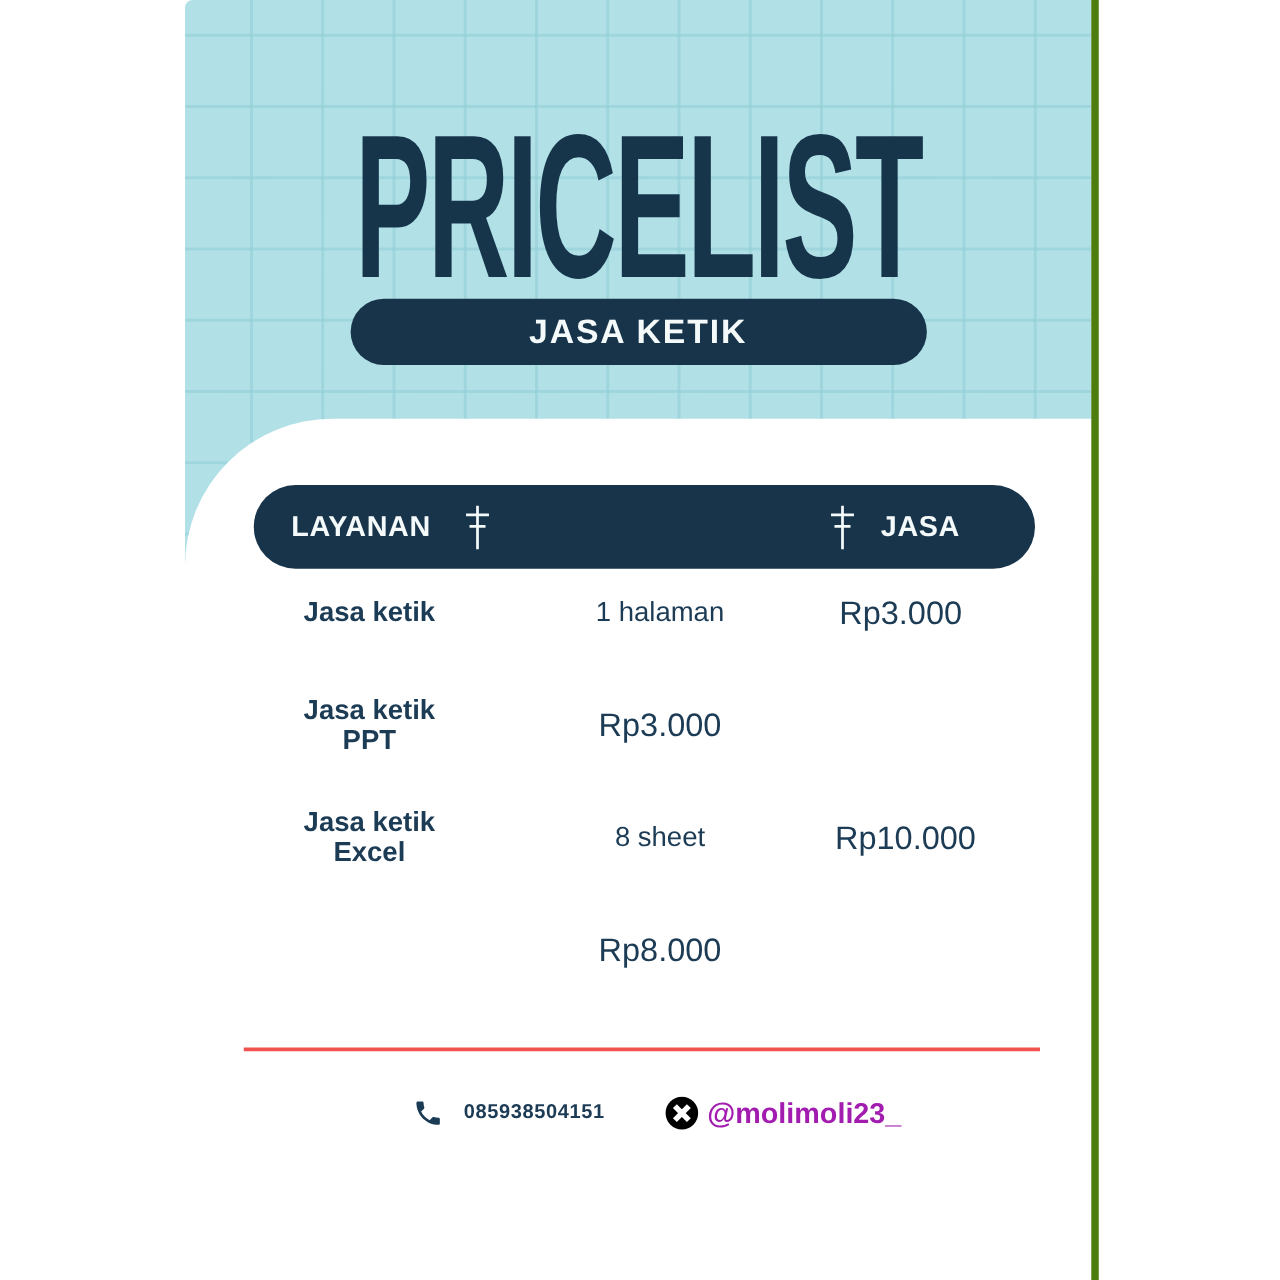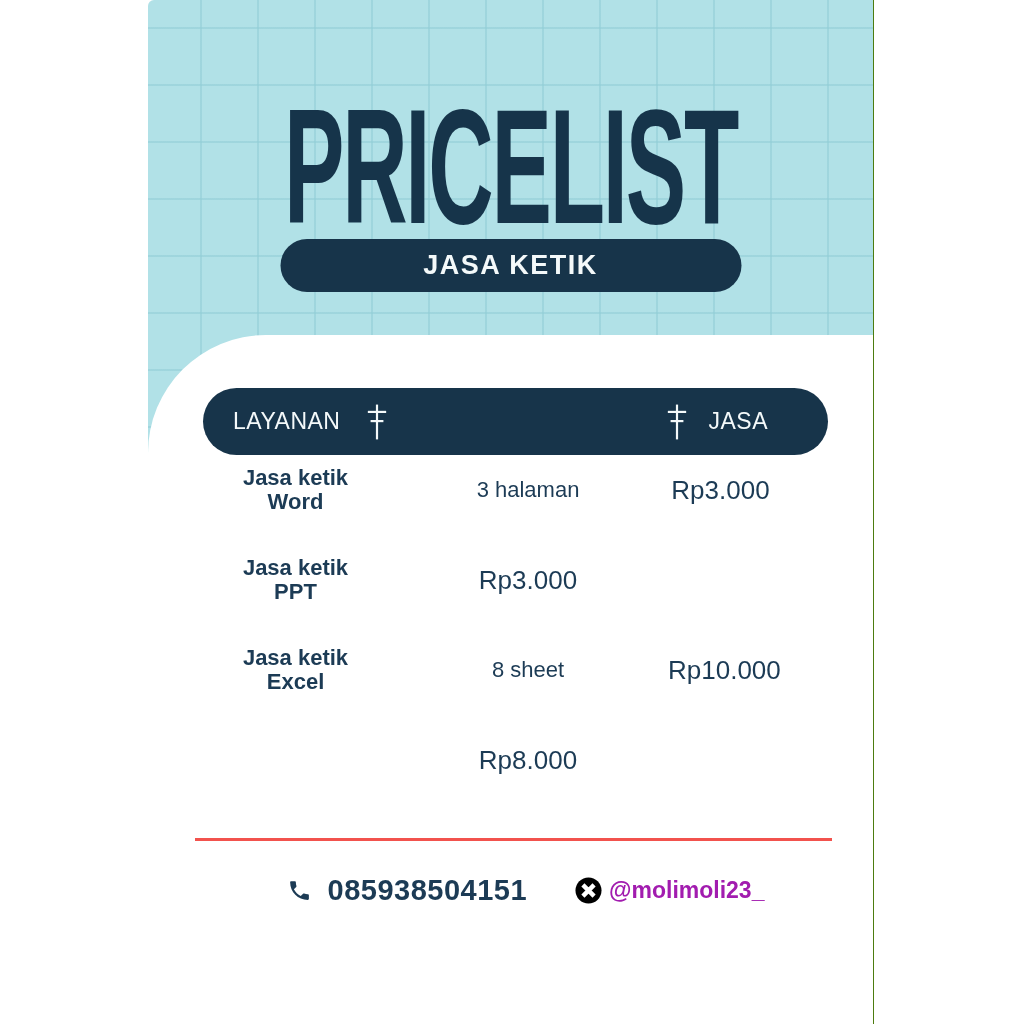--- a/index.html
+++ b/index.html
@@ -3,21 +3,21 @@
 <meta charset="utf-8">
 <style>
   html,body{margin:0;padding:0;}
   body{
     width:1024px;height:1024px;background:#ffffff;overflow:hidden;
     font-family:"Liberation Sans", sans-serif;
     -webkit-font-smoothing:antialiased;
   }
   .poster{
     position:absolute;left:148px;top:0;width:725px;height:1024px;
-    background:#ffffff;border-right:1px solid #4d7c0f;overflow:hidden;
+    background:#ffffff;border-right:6px solid #4d7c0f;overflow:hidden;
   }
   
   .blue-header{
     position:absolute;left:0;top:0;width:100%;height:460px;
     background-color:#b1e1e7;
     background-image:
       linear-gradient(to right, rgba(144,205,214,0.55) 2px, transparent 2px),
       linear-gradient(to bottom, rgba(144,205,214,0.55) 2px, transparent 2px);
     background-size:57px 57px;
     background-position:-5px -30px;
@@ -45,21 +45,21 @@
     position:absolute;left:0;top:335px;width:100%;height:689px;
     background:#ffffff;border-top-left-radius:118px;
   }
   .table-header{
     position:absolute;left:55px;top:53px;width:625px;height:67px;
     background:#17344a;border-radius:34px;
     display:flex;align-items:center;
     padding:0 60px 0 30px;box-sizing:border-box;
   }
   .th-label{
-    color:#f4f9fa;font-size:23px;font-weight:400;letter-spacing:0.5px;
+    color:#f4f9fa;font-size:23px;font-weight:700;letter-spacing:0.5px;
   }
   .tbar-icon{display:inline-flex;align-items:center;}
   .tbar-icon.left{margin-left:26px;}
   .tbar-icon.right{margin-right:20px;}
   .th-spacer{flex:1;}
   .rows{
     position:absolute;left:55px;top:110px;width:570px;
   }
   .row{
     height:90px;display:grid;grid-template-columns:185px 280px 105px;
@@ -72,21 +72,21 @@
   .red-line{
     position:absolute;left:47px;top:503px;width:637px;height:3px;
     background:#f2524d;
   }
   .footer{
     position:absolute;left:0;top:528px;width:100%;height:54px;
     display:flex;align-items:center;justify-content:center;
     padding-left:30px;box-sizing:border-box;
   }
   .phone-icon{display:inline-flex;margin-right:16px;}
-  .phone-number{color:#1c3b55;font-size:29px;font-weight:600;letter-spacing:0.5px;}
+  .phone-number{color:#1c3b55;font-size:16px;font-weight:600;letter-spacing:0.5px;}
   .x-icon{display:inline-flex;margin-left:48px;margin-right:7px;}
   .social-handle{color:#a21caf;font-size:23px;font-weight:600;}
 </style>
 </head>
 <body>
 
 <div class="poster">
 
   <div class="blue-header">
     <h1 class="title">PRICELIST</h1>
@@ -115,23 +115,22 @@
         </svg>
       </span>
       <span class="th-label">JASA</span>
     </div>
 
     <div class="rows">
 
       <div class="row">
         <div class="cell service">
           <div>Jasa ketik</div>
-          <div>Word</div>
         </div>
-        <div class="cell qty">3 halaman</div>
+        <div class="cell qty">1 halaman</div>
         <div class="cell price">Rp3.000</div>
       </div>
 
       <div class="row">
         <div class="cell service">
           <div>Jasa ketik</div>
           <div>PPT</div>
         </div>
         <div class="cell price">Rp3.000</div>
       </div>

